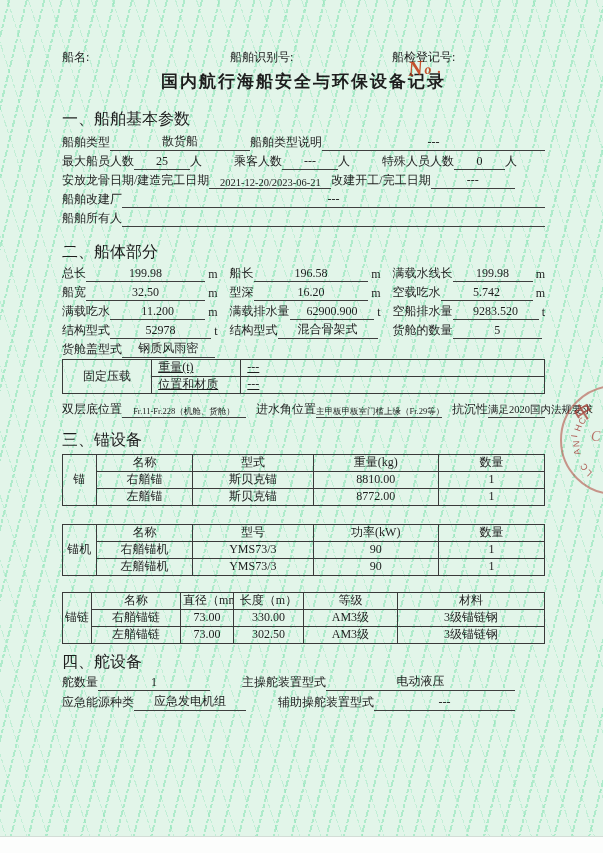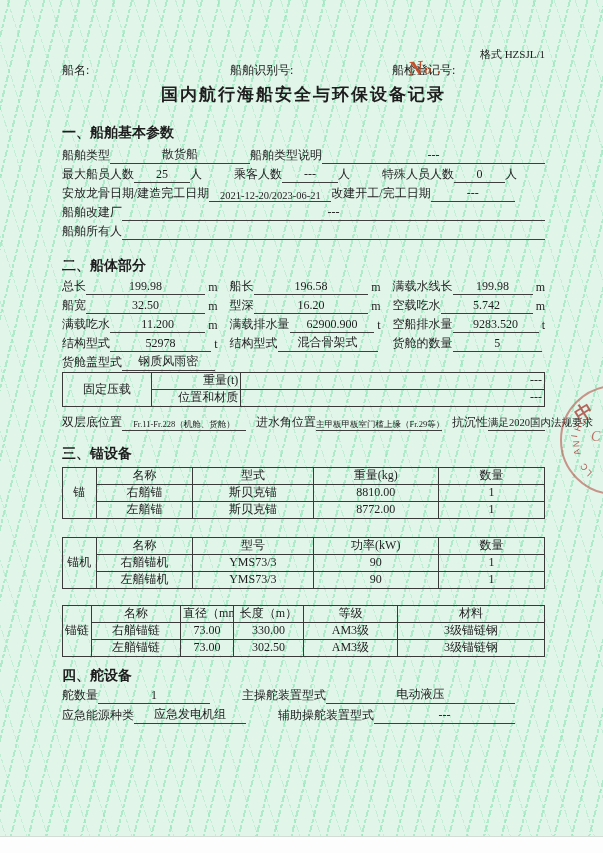--- a/index.html
+++ b/index.html
@@ -11,36 +11,36 @@
       repeating-linear-gradient(0deg, rgba(226,245,233,0) 0 4px, #e2f5e9 4px 6px, rgba(226,245,233,0) 6px 13px, #e2f5e9 13px 15px),
       repeating-linear-gradient(104deg, transparent 0 8px, rgba(123,225,173,.50) 8px 10px, transparent 10px 17px),
       repeating-linear-gradient(72deg, transparent 0 10px, rgba(123,225,173,.32) 10px 11px, transparent 11px 20px);
   }
   .content{position:relative;padding:48px 58px 0 62px;font-size:12px;}
   .fmt{ text-align:right;font-size:11px;height:13px;line-height:13px;}
   .hdr{display:flex;margin-top:3px;height:15px;align-items:flex-end;}
   .hf1{width:168px;}.hf2{width:162px;}.hf3{flex:1;}
   .title{margin-top:6px;text-align:center;font-family:"Liberation Sans","DejaVu Sans",sans-serif;
     font-weight:bold;font-size:17px;letter-spacing:2px;height:20px;line-height:20px;}
-  .h{font-family:"Liberation Sans","DejaVu Sans",sans-serif;font-weight:bold;font-size:14px;height:18px;line-height:18px;}
+  .h{font-family:"Liberation Sans","DejaVu Sans",sans-serif;font-weight:normal;font-size:16px;height:18px;line-height:18px;}
   .h1{margin-top:18px;} .h2{margin-top:16px;} .h3{margin-top:13px;} .h4{margin-top:9px;}
   .line{display:flex;align-items:flex-end;height:19px;}
   .lbl{white-space:nowrap;}
   .u{border-bottom:1px solid #3f3f3f;text-align:center;white-space:nowrap;min-width:0;}
   .fx{flex:1;}
   .sp{flex:0 0 auto;}
   .s1{margin-top:4px;}
   .grid2{margin-top:2px;display:grid;grid-template-columns:1fr .97fr .98fr;column-gap:12px;}
   .cell{display:flex;align-items:flex-end;height:19px;}
   .unit{white-space:nowrap;padding-left:3px;}
   table{border-collapse:collapse;width:100%;table-layout:fixed;}
   td{border:1px solid #3a3a3a;text-align:center;padding:0 2px;height:17px;font-size:12px;line-height:1.15;
      overflow:hidden;white-space:nowrap;}
   .ballast{margin-top:1px;}
-  .ballast td.bl{text-align:right;padding-left:6px;}
+  .ballast td.bl{text-align:left;padding-left:6px;text-decoration:underline;}
   .dbline{margin-top:8px;display:flex;align-items:flex-end;height:16px;}
   .usm{font-size:8.5px;line-height:11px;}
   .umd{font-size:10.5px;}
   .t3{margin-top:5px;} .t3b{margin-top:18px;} .t3c{margin-top:16px;}
   .s4line{display:flex;align-items:flex-end;height:20px;padding-right:30px;}
   .s4line:first-of-type{margin-top:2px;}
   .nostamp{position:absolute;left:408px;top:55px;color:#c4401a;font-style:italic;font-weight:bold;
     font-size:21px;transform:rotate(-6deg);letter-spacing:1px;opacity:.9;}
   .nostamp .odot{font-size:14px;letter-spacing:6px;}
   .seal{position:absolute;left:560px;top:385px;width:110px;height:110px;border-radius:50%;
@@ -52,21 +52,20 @@
     font-family:"Liberation Sans","DejaVu Sans",sans-serif;}
   .bottomstrip{position:absolute;left:0;bottom:0;width:603px;height:17px;background:#fcfdfc;
     border-top:1px solid #d3ddd6;}
 </style>
 </head>
 <body>
 
 <div class="page">
   <div class="content">
 
-    <div class="fmt">格式 HZSJL/1</div>
 
     <div class="hdr">
       <span class="hf1 lbl">船名:</span>
       <span class="hf2 lbl">船舶识别号:</span>
       <span class="hf3 lbl">船检登记号:</span>
     </div>
 
     <div class="title">国内航行海船安全与环保设备记录</div>
 
     <div class="h h1">一、船舶基本参数</div>

